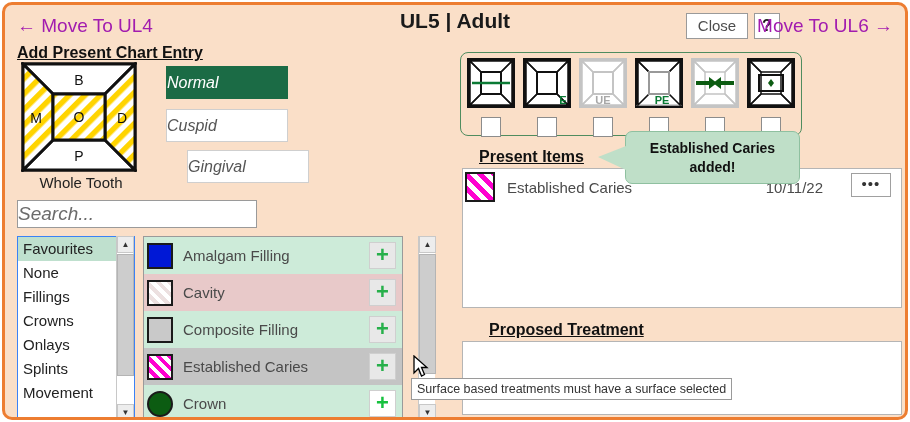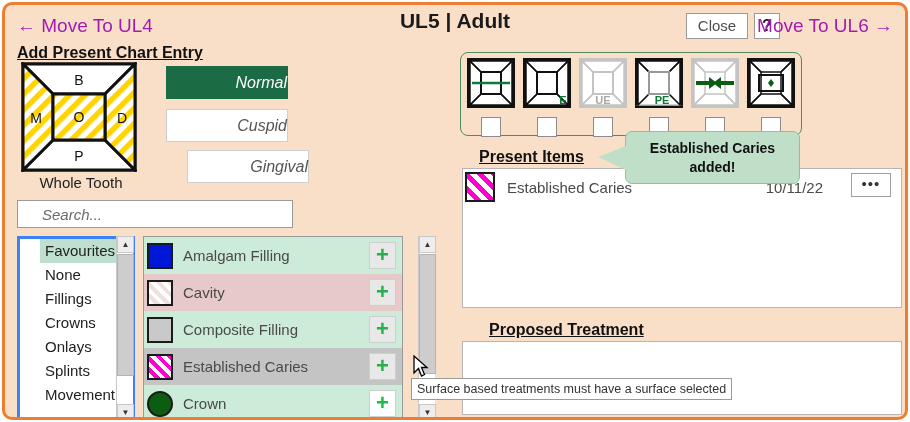--- a/index.html
+++ b/index.html
@@ -96,56 +96,55 @@
 
   .mode-btn {
     position: absolute;
     left: 161px;
     width: 122px; height: 33px;
     border: 1px solid #cfcfcf;
     background: #fff;
     font-size: 16px;
     font-style: italic;
     color: #555;
-    text-align: right;
+    text-align: left;
     line-height: 31px;
     cursor: pointer;
   }
   .mode-btn.active {
     background: #1b6b45;
     border-color: #1b6b45;
     color: #fff;
   }
   #mode-normal   { top: 61px; }
   #mode-cuspid   { top: 104px; }
   #mode-gingival { top: 145px; margin-left: 21px; }
 
   .search-box {
     position: absolute;
     left: 12px; top: 195px;
-    width: 276px; height: 28px;
+    width: 240px; height: 28px;
     border: 1px solid #9a9a9a;
     background: #fff;
-    font-size: 15px;
+    font-size: 19px;
     font-style: italic;
     color: #6b6b6b;
-    padding: 0 24px;
+    padding: 0 0;
     font-family: "Liberation Sans", sans-serif;
   }
   .search-box::placeholder { color: #6b6b6b; font-style: italic; opacity: 1; }
 
   
   .cat-list {
     position: absolute;
     left: 12px; top: 231px;
     width: 118px; height: 185px;
     background: #fff;
-    border: 3px solid #3b82f6;
+    border: 1px solid #3b82f6;
     overflow: hidden;
-    padding-left: 20px;
   }
   .cat-item {
     font-size: 15px;
     color: #222;
     padding: 1px 5px;
     height: 24px;
     line-height: 22px;
     white-space: nowrap;
     cursor: pointer;
   }

